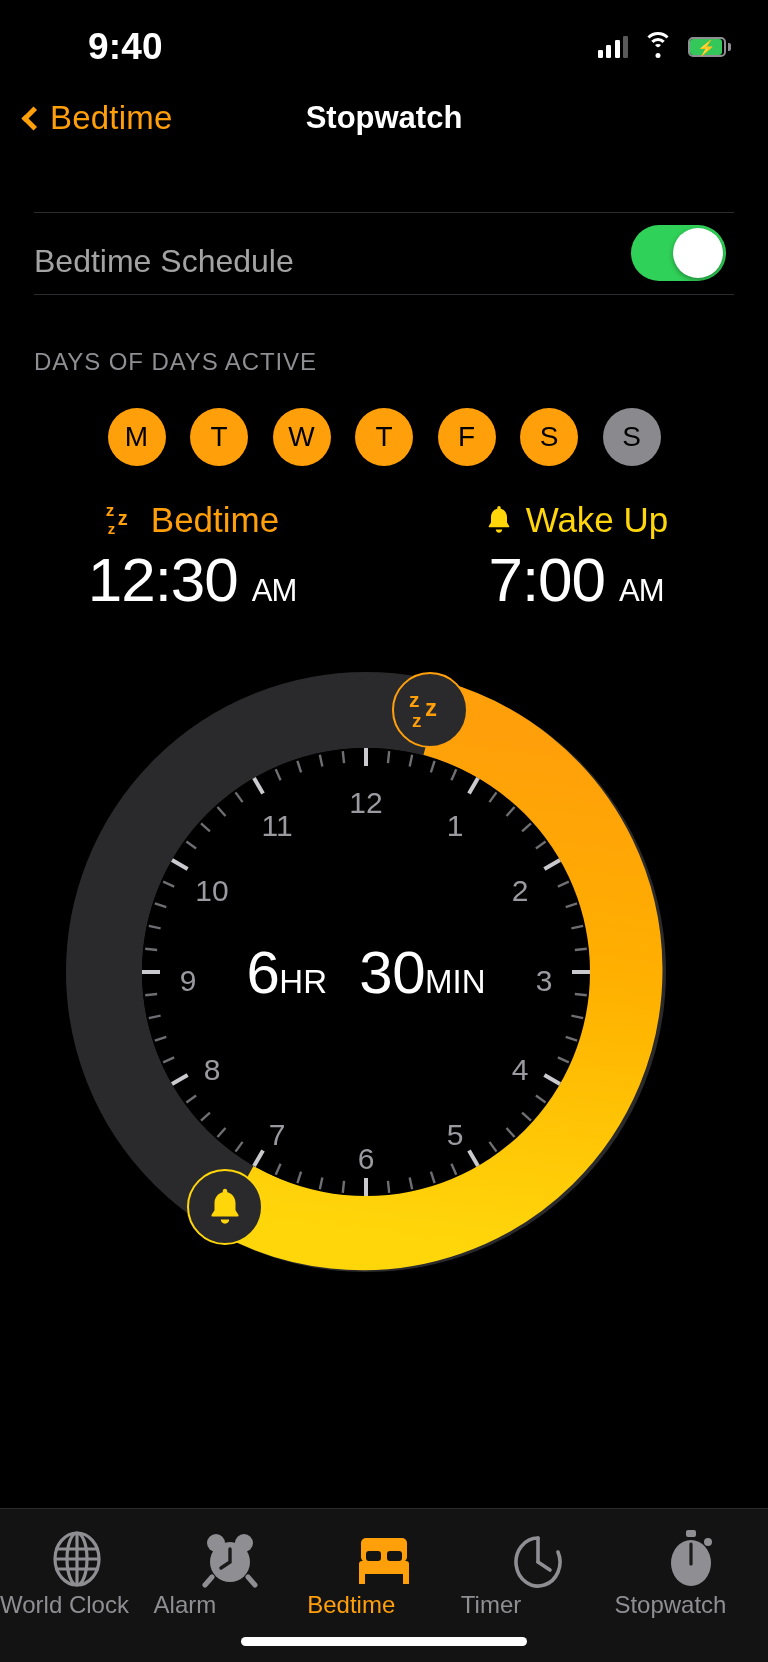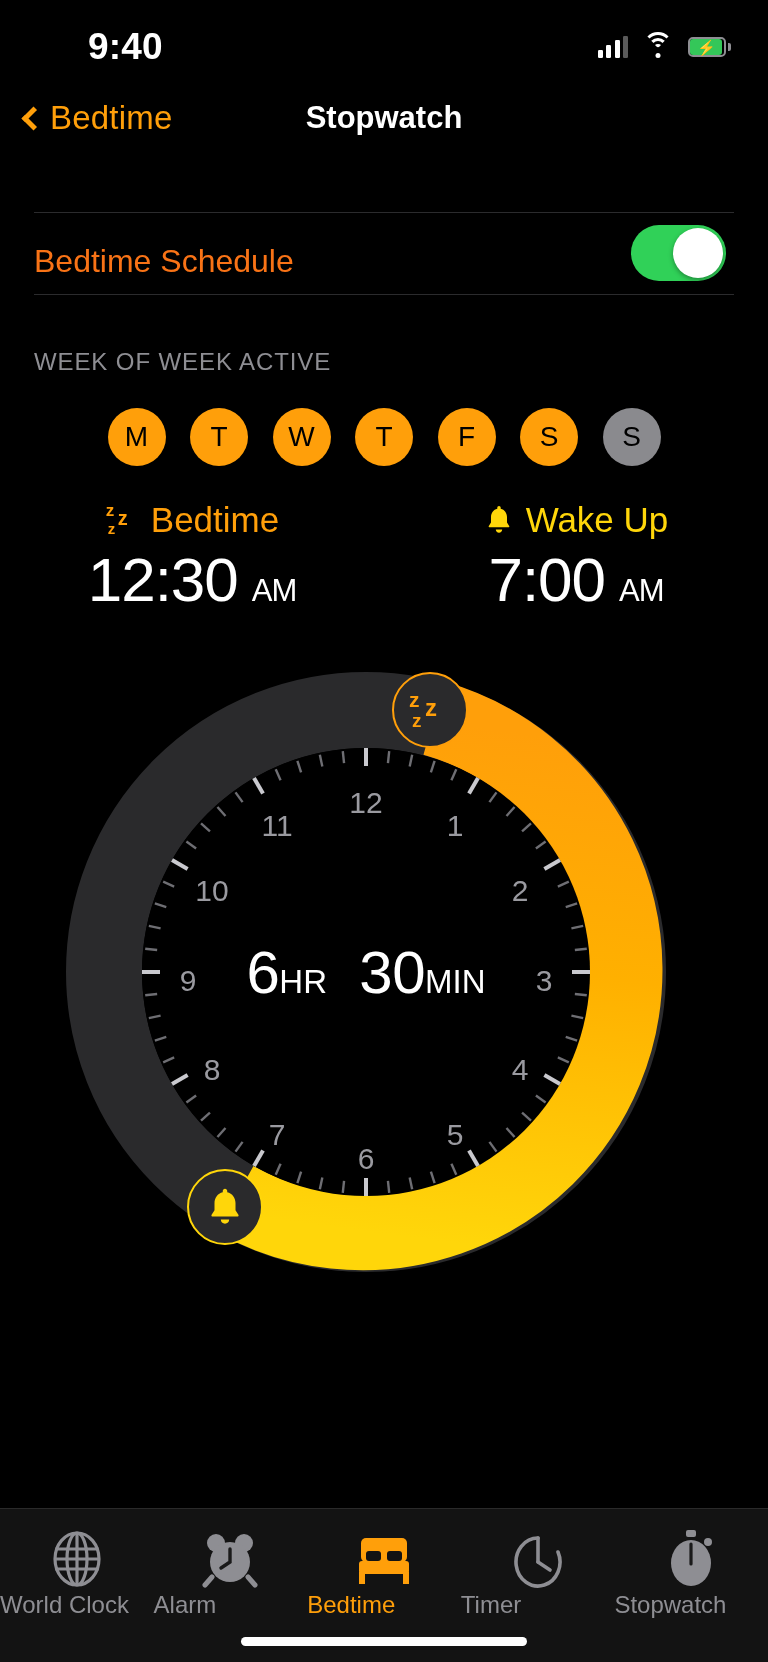--- a/index.html
+++ b/index.html
@@ -87,21 +87,21 @@
   
   .divider{
     position:absolute; left:34px; width:700px; height:1px;
     background:#2b2b2d;
   }
   .toggle-row{
     position:absolute; left:0; top:212px; width:768px; height:82px;
     display:flex; align-items:center; justify-content:space-between;
     padding:0 42px 0 34px;
   }
-  .toggle-label{ color:#f97316; font-size:32px;margin-top:16px; }
+  .toggle-label{ color:#a3a3a3; font-size:32px;margin-top:16px; }
   .switch{
     position:relative; width:95px; height:56px; border-radius:28px;
     background:#30d158; cursor:pointer;
   }
   .switch .knob{
     position:absolute; top:3px; right:3px; width:50px; height:50px;
     border-radius:50%; background:#fff;
     box-shadow:0 2px 5px rgba(0,0,0,.35);
   }
 
@@ -232,21 +232,21 @@
 
   <div class="divider" style="top:212px;"></div>
   <div class="toggle-row">
     <div class="toggle-label">Bedtime Schedule</div>
     <div class="switch">
       <div class="knob"></div>
     </div>
   </div>
   <div class="divider" style="top:294px;"></div>
 
-  <div class="section-head">WEEK OF WEEK ACTIVE</div>
+  <div class="section-head">DAYS OF DAYS ACTIVE</div>
   <div class="days">
     <div class="day on">M</div>
     <div class="day on">T</div>
     <div class="day on">W</div>
     <div class="day on">T</div>
     <div class="day on">F</div>
     <div class="day on">S</div>
     <div class="day off">S</div>
   </div>
 

